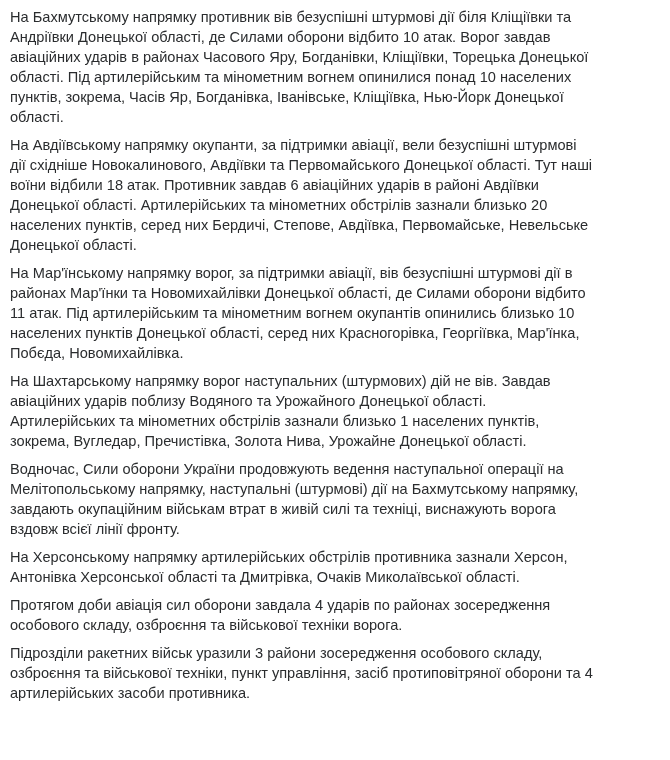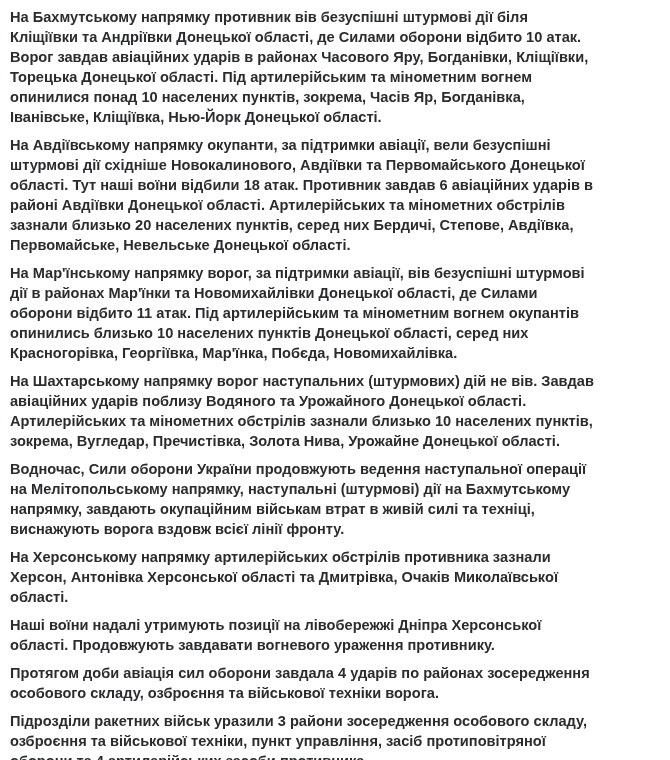--- a/index.html
+++ b/index.html
@@ -15,39 +15,38 @@
     font-family: "Liberation Sans", sans-serif;
   }
   .report {
     box-sizing: border-box;
     width: 602px;
     height: 760px;
     padding: 7px 8px 8px 10px;
     color: #2a2c2e;
     font-size: 14.6px;
     line-height: 20px;
-    font-weight: 700;
+    font-weight: 400;
     letter-spacing: 0;
   }
   .report p {
     margin: 0 0 8px 0;
     padding: 0;
     text-align: left;
     word-spacing: normal;
   }
   .report p:last-child {
     margin-bottom: 16px;
   }
 </style>
 </head>
 <body>
 
 <main class="report">
   <p>На Бахмутському напрямку противник вів безуспішні штурмові дії біля Кліщіївки та Андріївки Донецької області, де Силами оборони відбито 10 атак.  Ворог завдав авіаційних ударів в районах Часового Яру, Богданівки, Кліщіївки, Торецька Донецької області. Під артилерійським та мінометним вогнем опинилися понад 10 населених пунктів, зокрема, Часів Яр, Богданівка, Іванівське, Кліщіївка, Нью-Йорк Донецької області.</p>
   <p>На Авдіївському напрямку окупанти, за підтримки авіації, вели безуспішні штурмові дії східніше Новокалинового, Авдіївки та Первомайського Донецької області. Тут наші воїни відбили 18 атак. Противник завдав 6 авіаційних ударів в районі Авдіївки Донецької області. Артилерійських та мінометних обстрілів зазнали близько 20 населених пунктів, серед них Бердичі, Степове, Авдіївка, Первомайське, Невельське Донецької області.</p>
   <p>На Мар'їнському напрямку ворог, за підтримки авіації, вів безуспішні штурмові дії в районах Мар'їнки та Новомихайлівки Донецької області, де Силами оборони відбито 11 атак. Під артилерійським та мінометним вогнем окупантів опинились близько 10 населених пунктів Донецької області, серед них Красногорівка, Георгіївка, Мар'їнка, Побєда, Новомихайлівка.</p>
-  <p>На Шахтарському напрямку ворог наступальних (штурмових) дій не вів. Завдав авіаційних ударів поблизу Водяного та Урожайного Донецької області. Артилерійських та мінометних обстрілів зазнали близько 10 населених пунктів, зокрема, Вугледар, Пречистівка, Золота Нива, Урожайне Донецької області.</p>
+  <p>На Шахтарському напрямку ворог наступальних (штурмових) дій не вів. Завдав авіаційних ударів поблизу Водяного та Урожайного Донецької області. Артилерійських та мінометних обстрілів зазнали близько 1 населених пунктів, зокрема, Вугледар, Пречистівка, Золота Нива, Урожайне Донецької області.</p>
   <p>Водночас, Сили оборони України продовжують ведення наступальної операції на Мелітопольському напрямку, наступальні (штурмові) дії на Бахмутському напрямку, завдають окупаційним військам втрат в живій силі та техніці, виснажують ворога вздовж всієї лінії фронту.</p>
   <p>На Херсонському напрямку артилерійських обстрілів противника зазнали Херсон, Антонівка Херсонської області та Дмитрівка, Очаків Миколаївської області.</p>
-  <p>Наші воїни надалі утримують позиції на лівобережжі Дніпра Херсонської області. Продовжують завдавати вогневого ураження противнику.</p>
   <p>Протягом доби авіація сил оборони завдала 4 ударів по районах зосередження особового складу, озброєння та військової техніки ворога.</p>
   <p>Підрозділи ракетних військ уразили 3 райони зосередження особового складу, озброєння та військової техніки, пункт управління, засіб протиповітряної оборони та 4 артилерійських засоби противника.</p>
 </main>
 
 </body></html>

